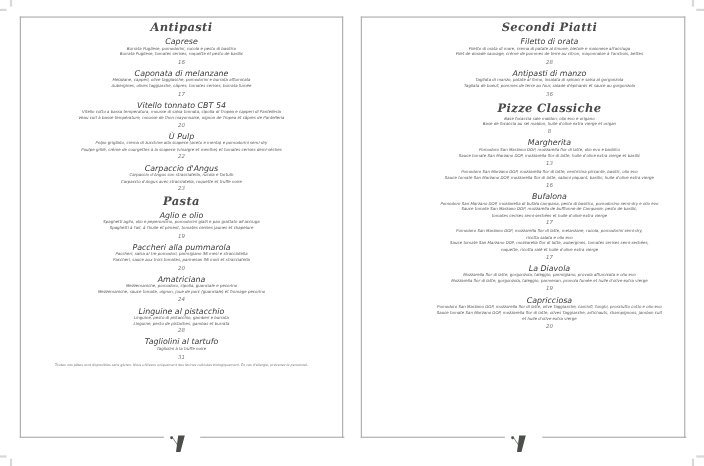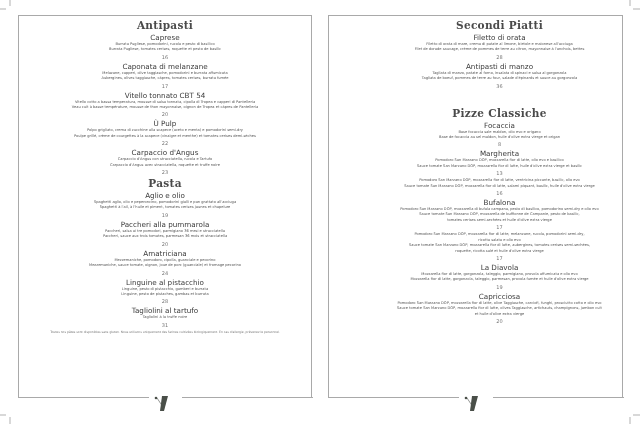--- a/index.html
+++ b/index.html
@@ -46,21 +46,21 @@
       margin-bottom: 1px;
     }
     .footnote {
       font-size: 3px;
       color: #777;
       line-height: 5px;
       white-space: nowrap;
       margin-top: 1px;
     }
 
-    .col { padding-top: 3px; }
+    .col { padding-top: 3px; font-style: italic; }
 
     .logo { position: absolute; width: 22px; height: 20px; }
   </style>
 </head>
 <body>
 
 <div class="crop" style="left:9px;top:0;width:1.5px;height:6px;"></div>
 <div class="crop" style="left:0;top:8px;width:6px;height:1.5px;"></div>
 <div class="crop" style="left:629px;top:0;width:1.5px;height:6px;"></div>
 <div class="crop" style="left:633px;top:8px;width:7px;height:1.5px;"></div>
@@ -153,23 +153,22 @@
       <div class="desc">Filet de dorade sauvage, crème de pommes de terre au citron, mayonnaise à l'anchois, bettes</div>
       <div class="price">28</div>
     </div>
     <div class="dish">
       <div class="dish-name">Antipasti di manzo</div>
       <div class="desc">Tagliata di manzo, patate al forno, insalata di spinaci e salsa al gorgonzola</div>
       <div class="desc">Tagliata de boeuf, pommes de terre au four, salade d'épinards et sauce au gorgonzola</div>
       <div class="price">36</div>
     </div>
 
-    <div class="section-title" style="margin-top:17px;">Pizze Classiche</div>
-    <div class="dish">
-      <div class="dish-name">Focaccia</div>
+    <div class="section-title" style="margin-top:3px;">Pizze Classiche</div>
+    <div class="dish">
       <div class="desc">Base focaccia sale maldon, olio evo e origano</div>
       <div class="desc">Base de focaccia au sel maldon, huile d'olive extra vierge et origan</div>
       <div class="price">8</div>
     </div>
     <div class="dish">
       <div class="dish-name">Margherita</div>
       <div class="desc">Pomodoro San Marzano DOP, mozzarella fior di latte, olio evo e basilico</div>
       <div class="desc">Sauce tomate San Marzano DOP, mozzarella fior di latte, huile d'olive extra vierge et basilic</div>
       <div class="price">13</div>
     </div>

